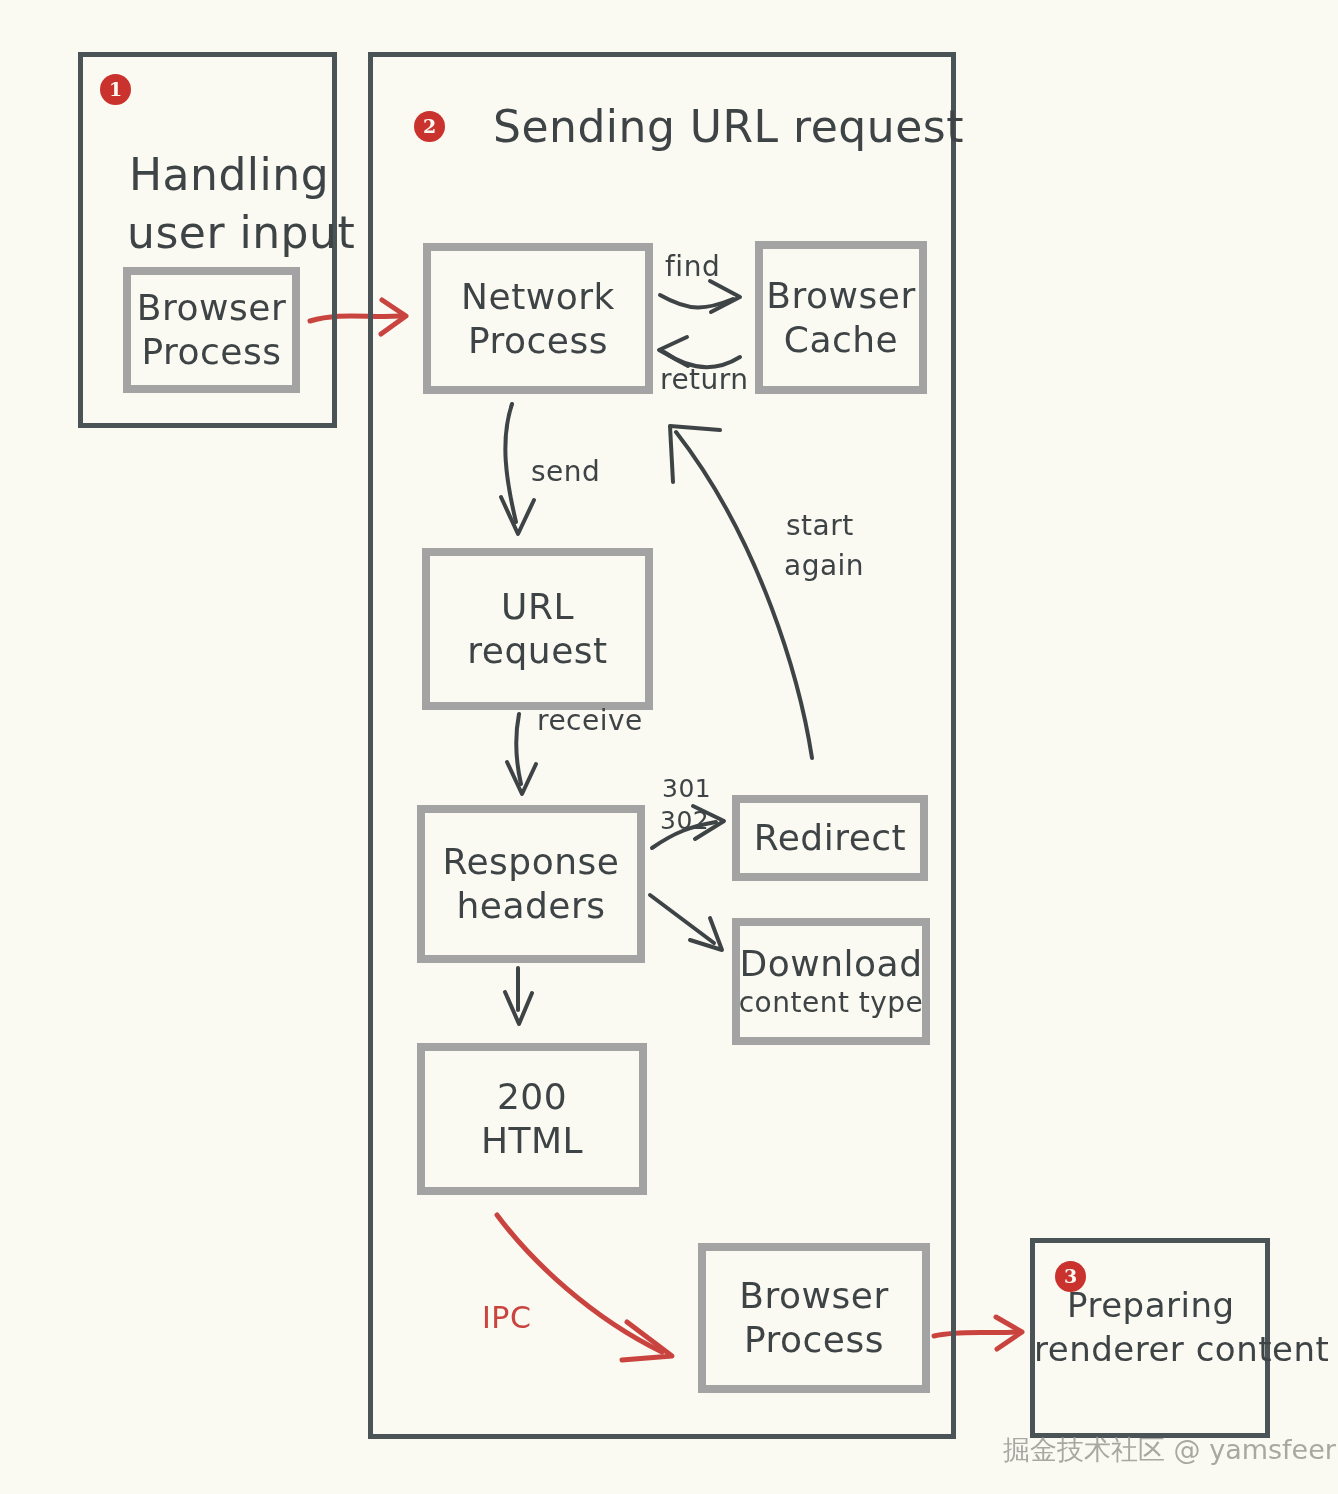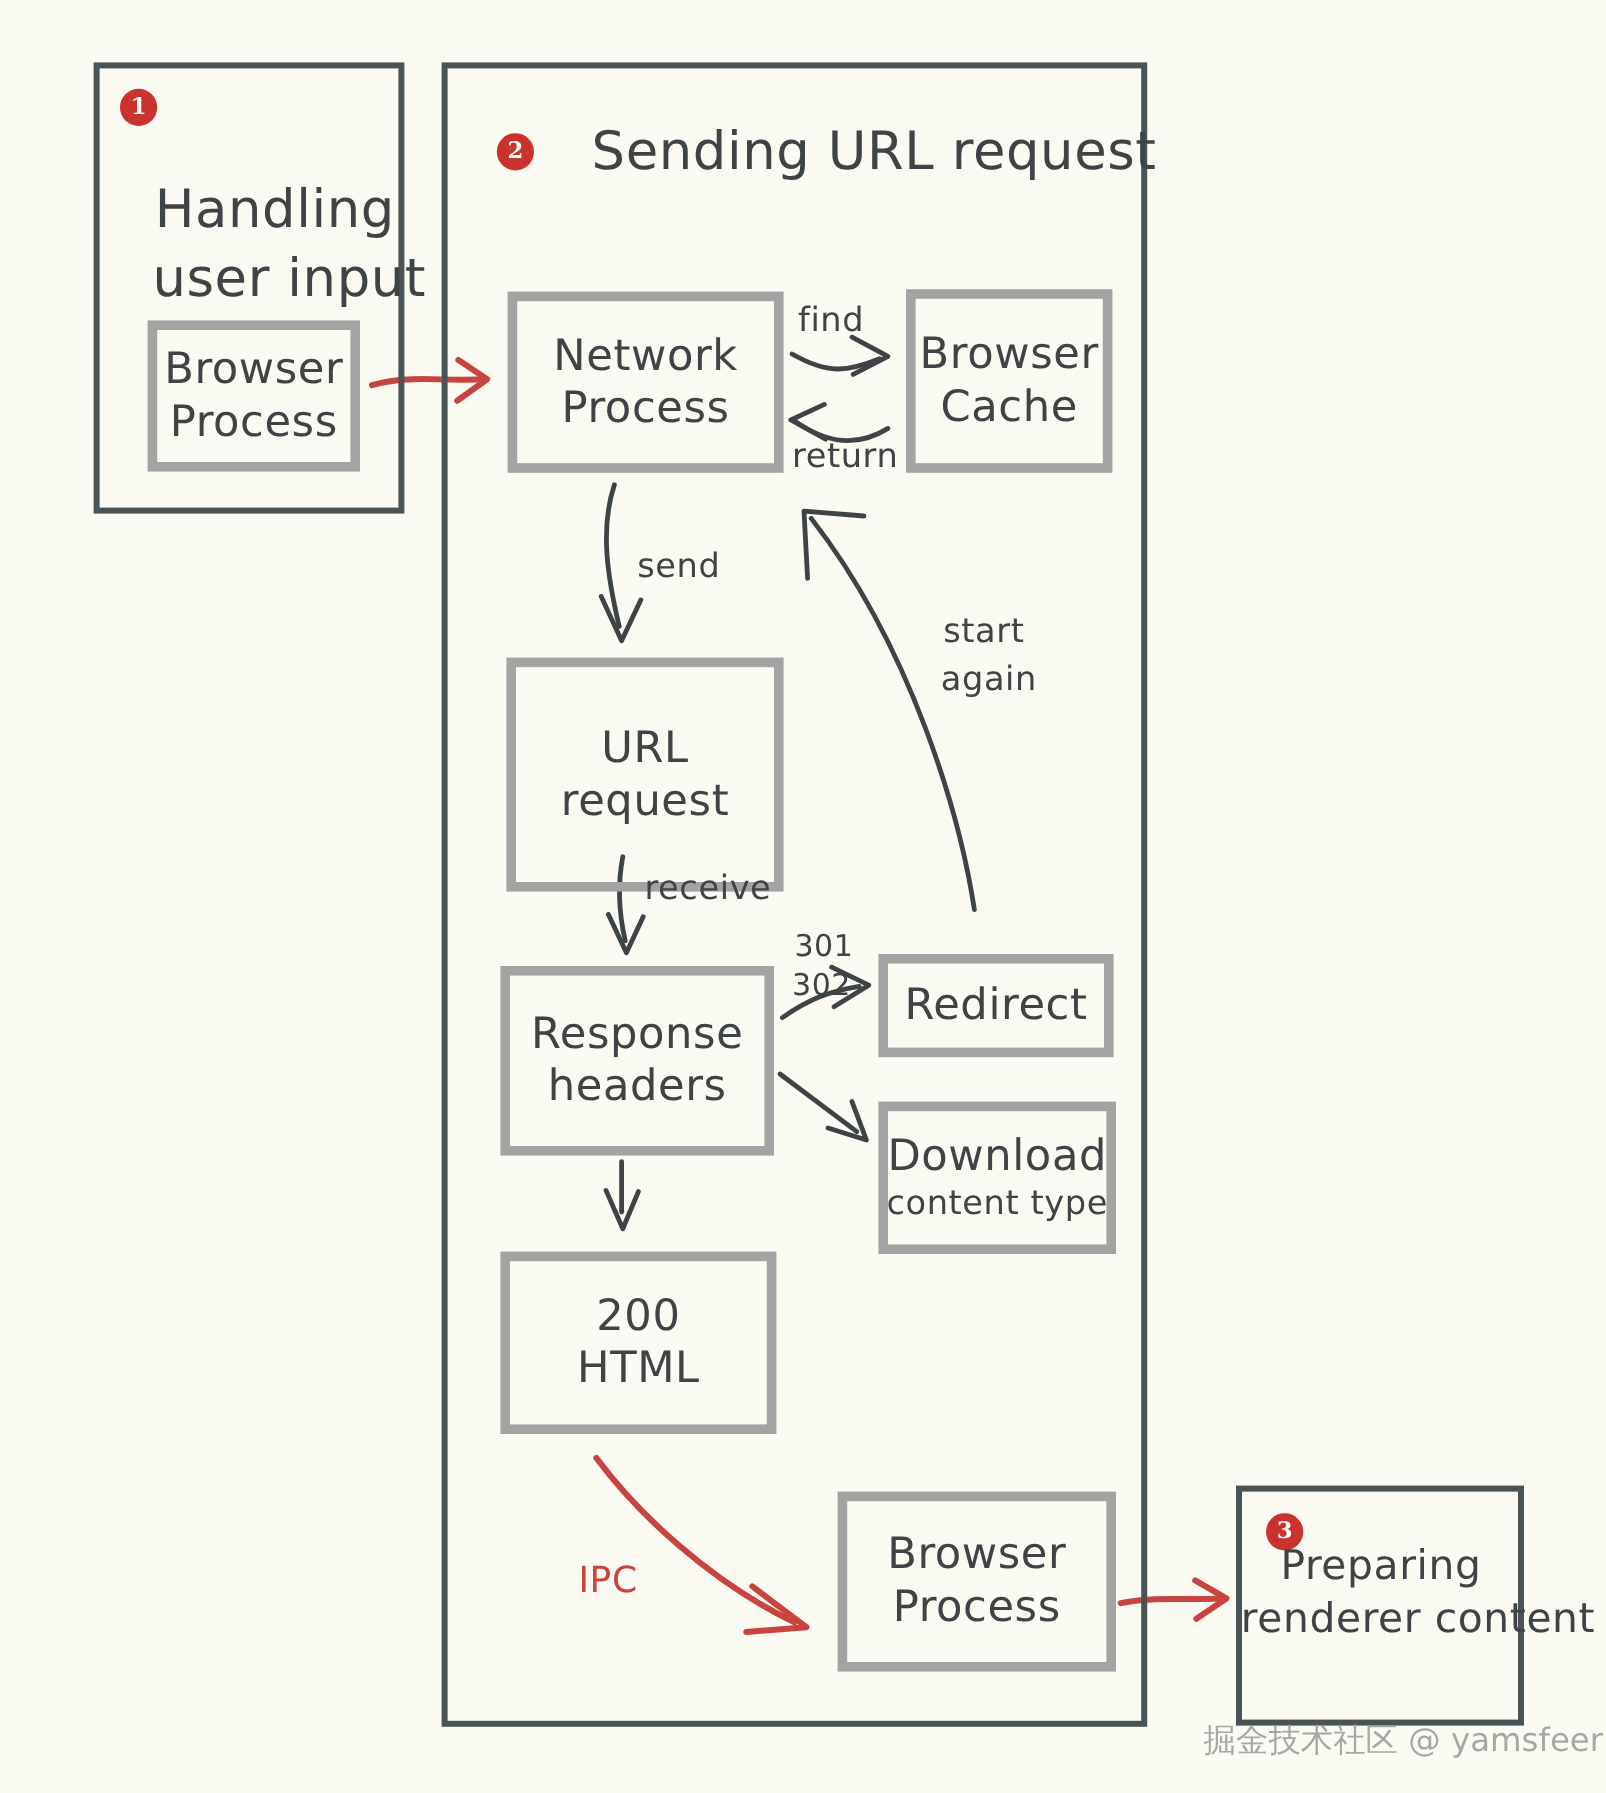--- a/index.html
+++ b/index.html
@@ -180,21 +180,21 @@
     <div class="box" style="left:50px; top:186px; width:230px; height:151px;">
       <div class="box-label hand hand-red">Network</div>
       <div class="box-label hand hand-red">Process</div>
     </div>
 
     <div class="box" style="left:382px; top:184px; width:172px; height:153px;">
       <div class="box-label hand">Browser</div>
       <div class="box-label hand">Cache</div>
     </div>
 
-    <div class="box" style="left:49px; top:491px; width:231px; height:195px;">
+    <div class="box" style="left:49px; top:491px; width:231px; height:162px;">
       <div class="box-label hand">URL</div>
       <div class="box-label hand">request</div>
     </div>
 
     <div class="box" style="left:44px; top:748px; width:228px; height:158px;">
       <div class="box-label hand">Response</div>
       <div class="box-label hand">headers</div>
     </div>
 
     <div class="box" style="left:359px; top:738px; width:196px; height:86px;">
@@ -213,21 +213,21 @@
 
     <div class="box" style="left:325px; top:1186px; width:232px; height:150px;">
       <div class="box-label hand hand-red">Browser</div>
       <div class="box-label hand hand-red">Process</div>
     </div>
   </div>
 
   <div class="edge-label hand" style="left:665px; top:250px;">find</div>
   <div class="edge-label hand" style="left:660px; top:363px;">return</div>
   <div class="edge-label hand" style="left:531px; top:455px;">send</div>
-  <div class="edge-label hand" style="left:537px; top:723px;">receive</div>
+  <div class="edge-label hand" style="left:537px; top:704px;">receive</div>
   <div class="edge-label hand" style="left:786px; top:509px;">start</div>
   <div class="edge-label hand" style="left:784px; top:549px;">again</div>
   <div class="edge-label hand" style="left:662px; top:774px; font-size:25px;">301</div>
   <div class="edge-label hand" style="left:660px; top:806px; font-size:25px;">302</div>
   <div class="edge-label hand hand-red red" style="left:482px; top:1300px;">IPC</div>
 
   <div class="panel" style="left:1030px; top:1238px; width:240px; height:200px;">
     <div class="badge" style="left:20px; top:18px;">3</div>
     <div class="panel-title hand" style="left:32px; top:42px; font-size:34px;">Preparing</div>
     <div class="panel-title hand" style="left:-1px; top:86px; font-size:34px;">renderer content</div>

